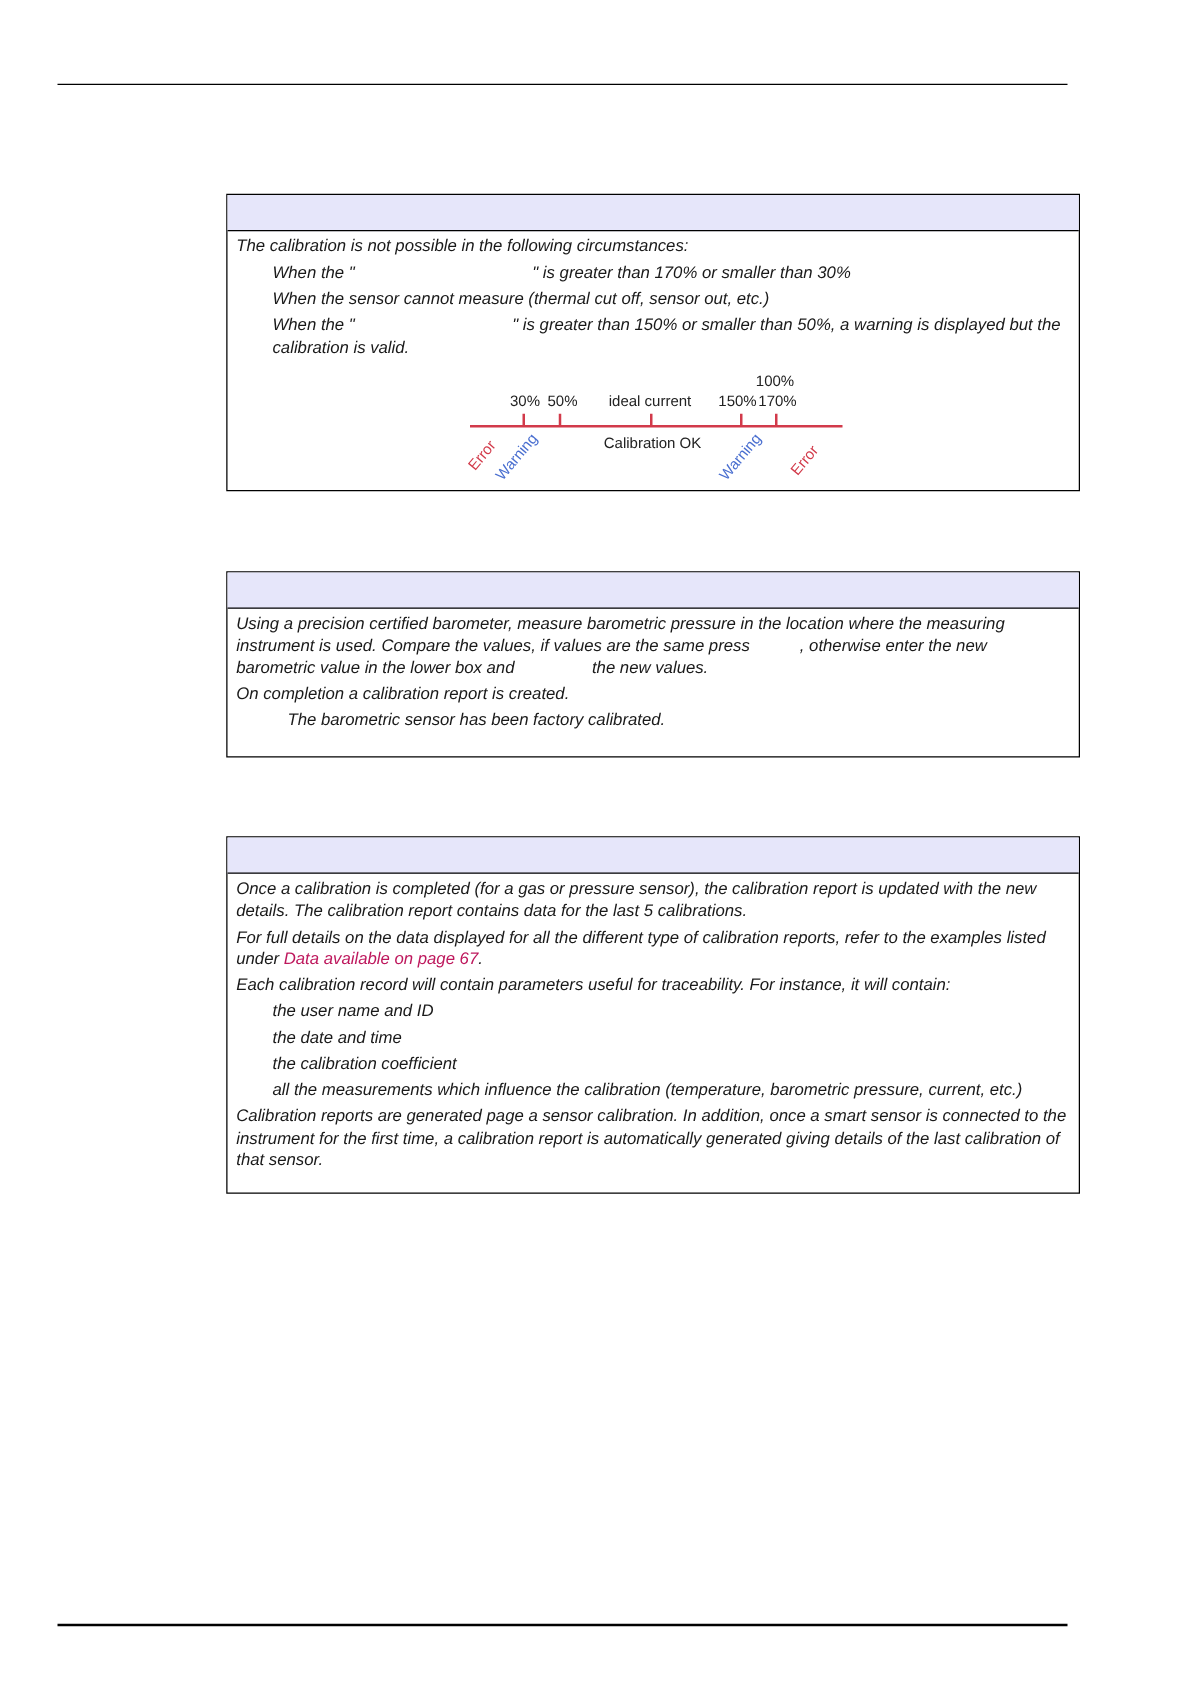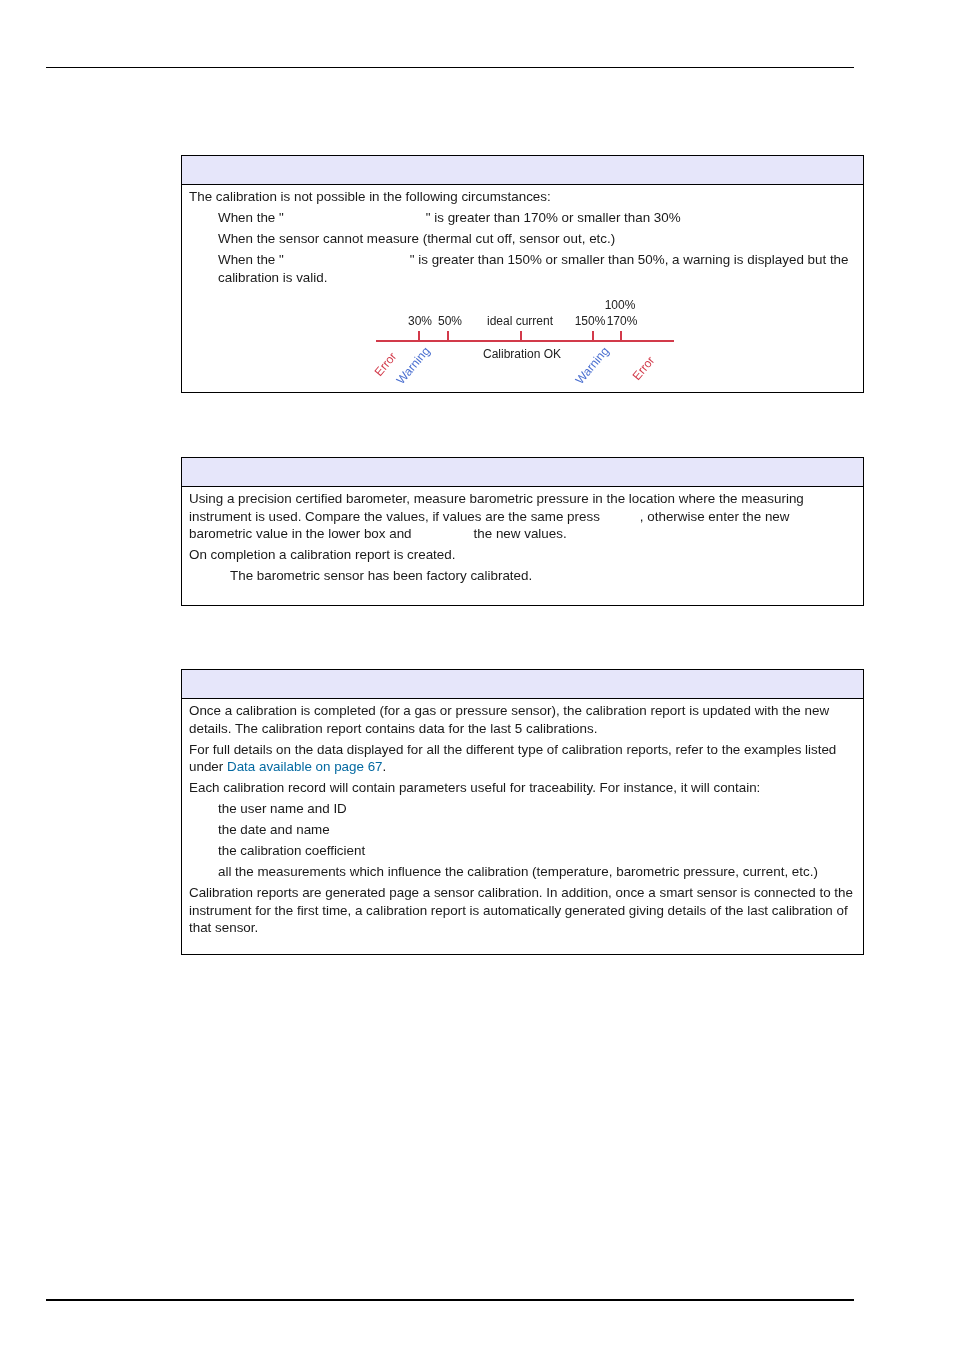--- a/index.html
+++ b/index.html
@@ -9,25 +9,25 @@
     }
     .rule-top { position: absolute; left: 46px; top: 67px; width: 808px; height: 1px; background: #000; }
     .rule-bottom { position: absolute; left: 46px; top: 1299px; width: 808px; height: 2px; background: #000; }
 
     .box {
       position: absolute; left: 181px; width: 681px;
       border: 1px solid #000; box-sizing: content-box; background: #fff;
     }
     .box-head { height: 28px; background: #e6e6fa; border-bottom: 1px solid #000; }
     .box-body { padding: 3px 7px 4px 7px; font-size: 13.4px; line-height: 17.5px; }
-    .box-body p { margin: 0 0 3.5px 0; }
+    .box-body p { margin: 0 0 3.5px 0; font-style: italic; }
     .box-body p.ind { padding-left: 29px; }
     .box-body p.note { padding-left: 41px; }
     .box-body .gap { display: inline-block; }
-    a.link { color: #0369a1; text-decoration: none; }
+    a.link { color: #be185d; text-decoration: none; }
 
     #box1 { top: 155px; height: 236px; }
     #box2 { top: 457px; height: 147px; }
     #box3 { top: 669px; height: 284px; }
 
     .diagram { position: absolute; left: 190px; top: 143px; width: 320px; height: 90px; }
     .diagram svg { display: block; }
   </style>
 </head>
 <body>
@@ -80,20 +80,20 @@
   </div>
 </div>
 
 <div class="box" id="box3">
   <div class="box-head"></div>
   <div class="box-body">
     <p>Once a calibration is completed (for a gas or pressure sensor), the calibration report is updated with the new details. The calibration report contains data for the last 5 calibrations.</p>
     <p><span>For full details on the data displayed for all the different type of calibration reports, refer to the examples listed under </span><a class="link" href="#">Data available on page 67</a><span>.</span></p>
     <p>Each calibration record will contain parameters useful for traceability. For instance, it will contain:</p>
     <p class="ind">the user name and ID</p>
-    <p class="ind">the date and name</p>
+    <p class="ind">the date and time</p>
     <p class="ind">the calibration coefficient</p>
     <p class="ind">all the measurements which influence the calibration (temperature, barometric pressure, current, etc.)</p>
     <p>Calibration reports are generated page a sensor calibration. In addition, once a smart sensor is connected to the instrument for the first time, a calibration report is automatically generated giving details of the last calibration of that sensor.</p>
   </div>
 </div>
 
 <div class="rule-bottom"></div>
 
 </body></html>

